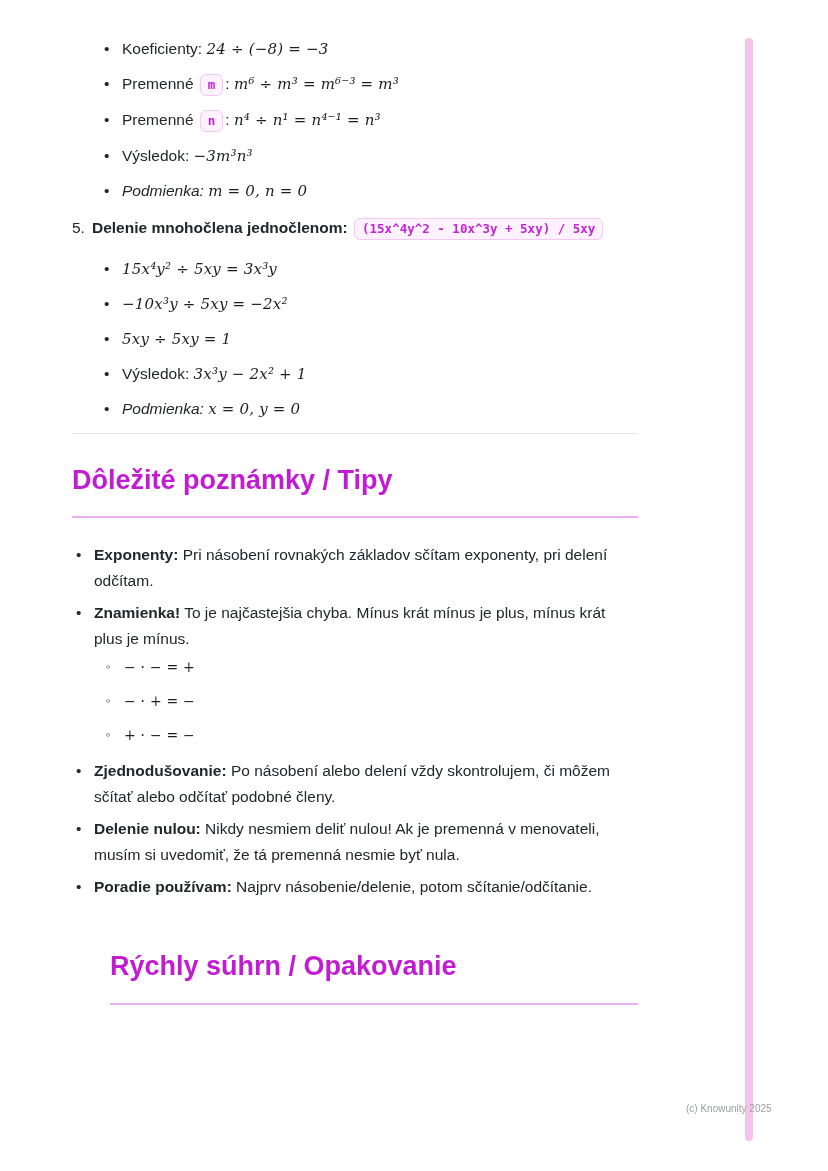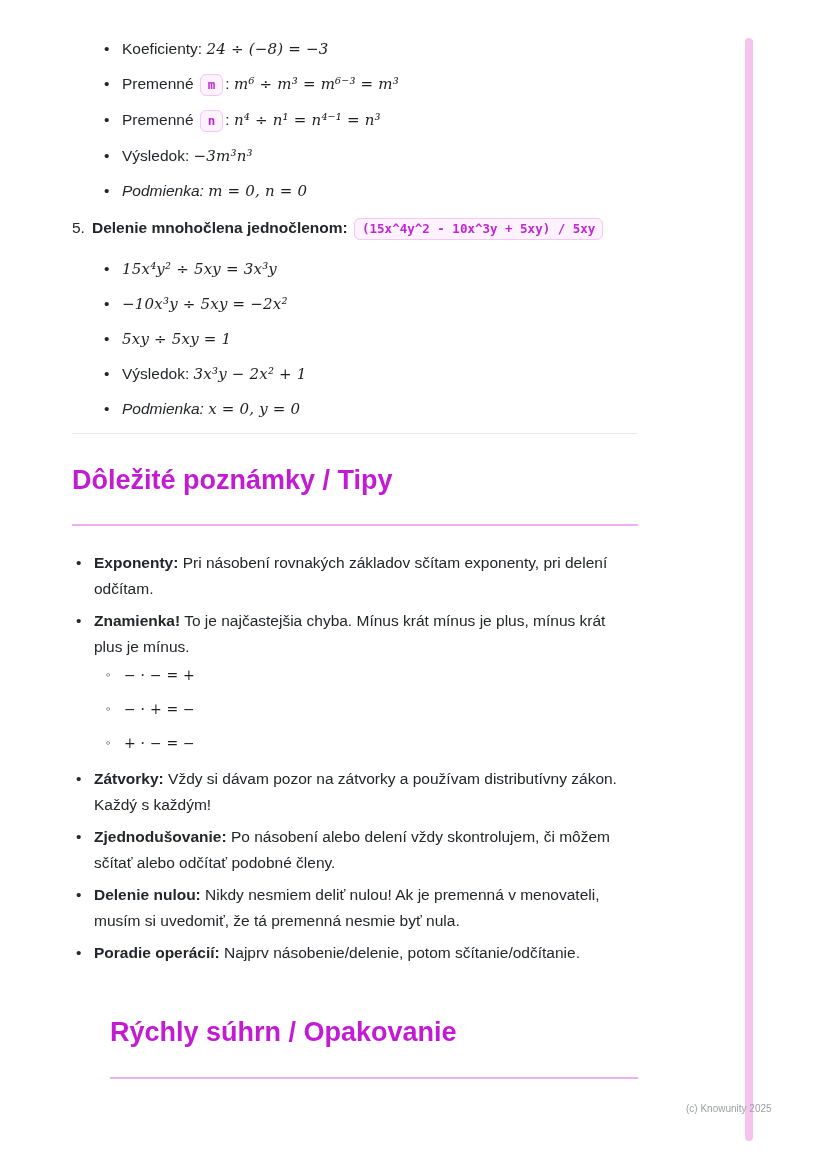--- a/index.html
+++ b/index.html
@@ -30,21 +30,21 @@
   
   .oli { margin:8px 0 16px 0; line-height:26px; }
   .oli .num { margin-right:7px; }
   .oli strong { font-weight:700; }
 
   hr.divider { border:none; border-top:1px solid #e6e7e9; margin:5px 0 0 0; }
 
   
   h2.section {
     margin-top:30px; font-size:27px; line-height:1.2; font-weight:800; color:#c21bd3;
-    padding-bottom:28px; border-bottom:2px solid #edaef3;
+    padding-bottom:20px; border-bottom:2px solid #edaef3;
   }
   h2.section.mt-lg { margin-top:50px;margin-left:38px; }
 
   
   .tips { margin-top:24px; }
   .li2 { position:relative; padding-left:22px; margin-bottom:6px; line-height:26px; }
   .li2::before { content:"•"; position:absolute; left:4px; top:0; color:#23262b; }
   .li2 strong { font-weight:700; }
 
   
@@ -120,30 +120,27 @@
       </li>
       <li class="li2">
         <strong>Znamienka!</strong><span> To je najčastejšia chyba. Mínus krát mínus je plus, mínus krát plus je mínus.</span>
         <ul class="subul">
           <li class="subli"><span class="math sm">− · − = +</span></li>
           <li class="subli"><span class="math sm">− · + = −</span></li>
           <li class="subli"><span class="math sm">+ · − = −</span></li>
         </ul>
       </li>
       <li class="li2">
-        <strong>Zátvorky:</strong><span> Vždy si dávam pozor na zátvorky a používam distributívny zákon. Každý s každým!</span>
-      </li>
-      <li class="li2">
         <strong>Zjednodušovanie:</strong><span> Po násobení alebo delení vždy skontrolujem, či môžem sčítať alebo odčítať podobné členy.</span>
       </li>
       <li class="li2">
         <strong>Delenie nulou:</strong><span> Nikdy nesmiem deliť nulou! Ak je premenná v menovateli, musím si uvedomiť, že tá premenná nesmie byť nula.</span>
       </li>
       <li class="li2">
-        <strong>Poradie operácií:</strong><span> Najprv násobenie/delenie, potom sčítanie/odčítanie.</span>
+        <strong>Poradie používam:</strong><span> Najprv násobenie/delenie, potom sčítanie/odčítanie.</span>
       </li>
     </ul>
 
     <h2 class="section mt-lg">Rýchly súhrn / Opakovanie</h2>
 
 
   </div>
 
   <div class="scroll-strip"></div>
   <div class="watermark">(c) Knowunity 2025</div>

